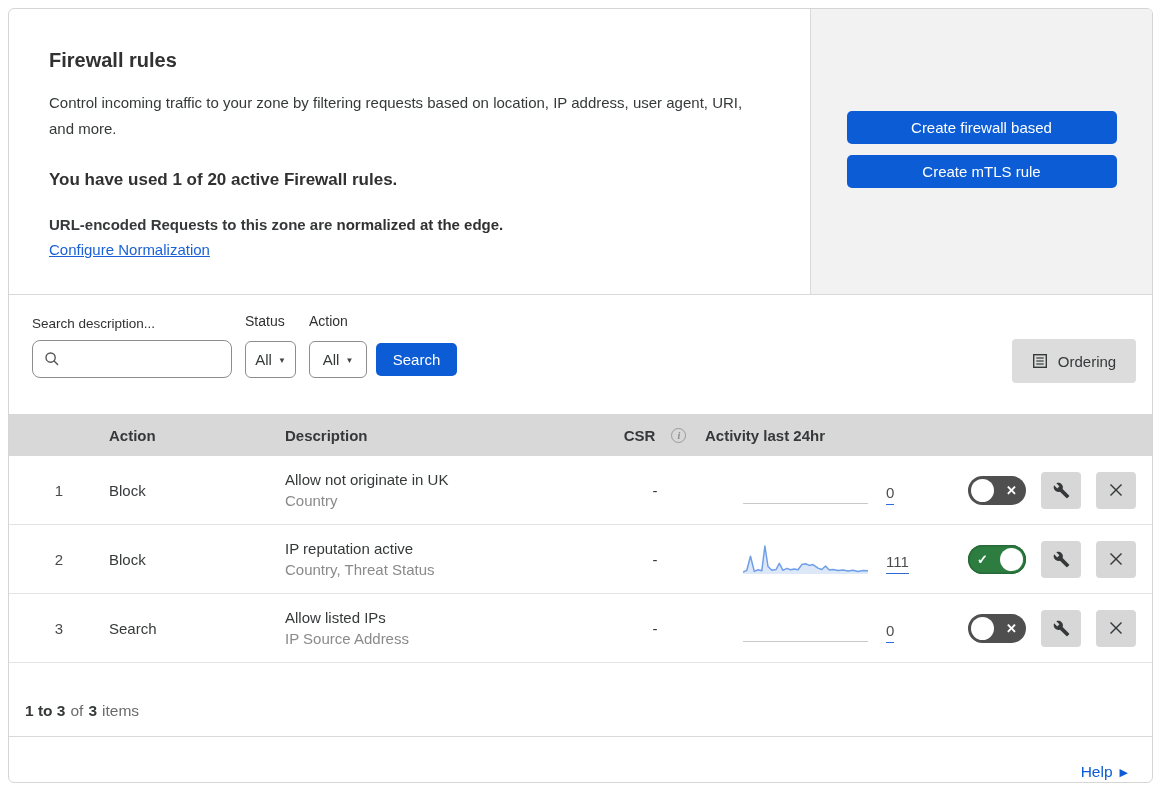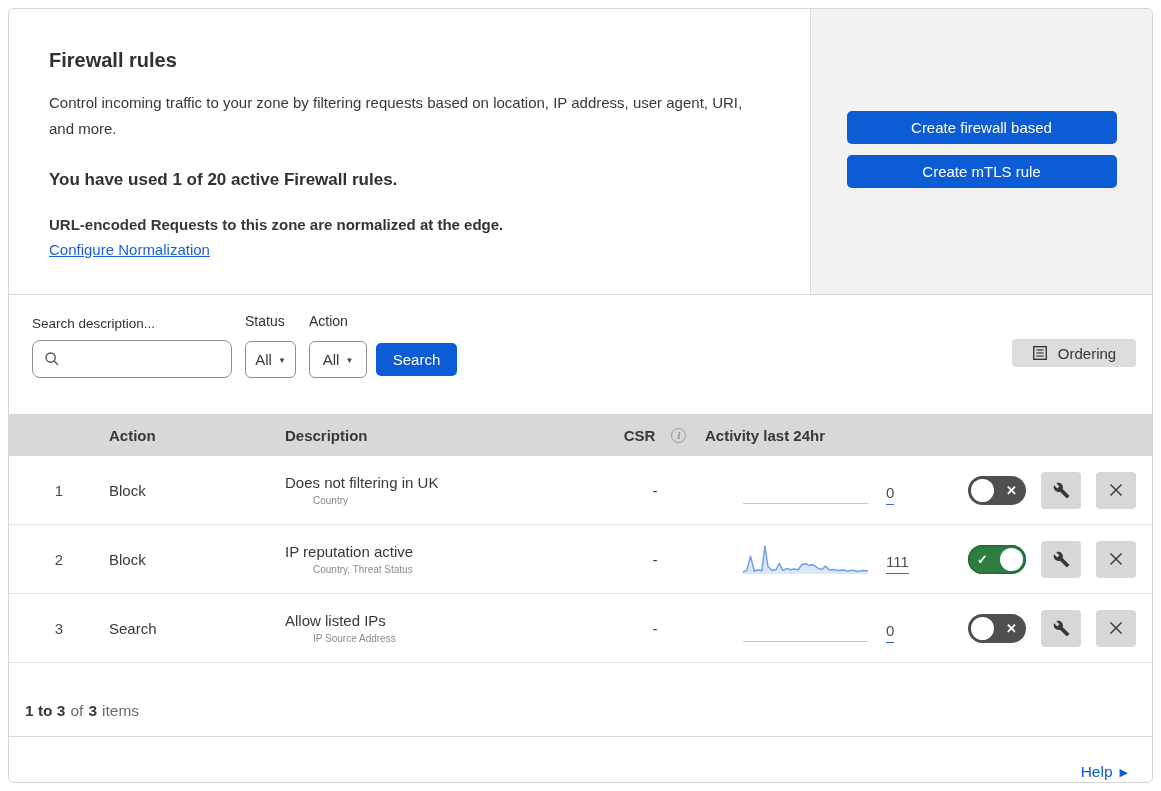--- a/index.html
+++ b/index.html
@@ -38,38 +38,38 @@
                padding-left:11px; background:#fff; }
   .search-box input{ border:none; outline:none; flex:1; margin-left:8px; font-size:14px;
                      font-family:inherit; background:transparent; }
   .select{ position:absolute; top:46px; height:37px; border:1px solid #8d8d8d; border-radius:6px;
            display:flex; align-items:center; justify-content:center; gap:6px; font-size:15px;
            color:var(--text); background:#fff; cursor:pointer; }
   .status-select{ left:236px; width:51px; }
   .action-select{ left:300px; width:58px; }
   .caret{ font-size:8px; color:#444; margin-top:1px; }
   .search-btn{ position:absolute; left:367px; top:48px; width:81px; height:33px; }
-  .ordering-btn{ position:absolute; right:16px; top:44px; width:124px; height:28px;
+  .ordering-btn{ position:absolute; right:16px; top:44px; width:124px; height:44px;
                  background:#dcdcdc; border:none; border-radius:4px; font-size:15px;
                  color:var(--text); font-family:inherit; display:flex; align-items:center;
                  justify-content:center; gap:10px; cursor:pointer; }
 
   
   .grid{ display:grid; grid-template-columns:100px 176px 330px 80px 240px 1fr; align-items:center; }
   .thead{ height:42px; background:#d8d8d8; font-size:15px; font-weight:600; color:var(--text); }
   .th-csr{ display:flex; align-items:center; justify-content:center; gap:16px; }
   .th-activity{ padding-left:10px; }
   .info-badge{ width:15px; height:15px; border:1px solid #9a9a9a; border-radius:50%; color:#8a8a8a;
                font-size:10px; display:inline-flex; align-items:center; justify-content:center;
                font-style:italic; font-family:"Liberation Serif", serif; cursor:pointer; }
   .row{ height:69px; border-bottom:1px solid #e3e3e3; }
   .c-num{ text-align:center; font-size:15px; color:#4a4a4a; }
   .c-action{ font-size:15px; color:var(--text); }
   .c-desc .title{ font-size:15px; color:var(--text); }
-  .c-desc .sub{ font-size:10px; color:var(--muted); margin-top:4px;margin-left:28px; }
+  .c-desc .sub{ font-size:15px; color:var(--muted); margin-top:4px; }
   .c-csr{ text-align:center; font-size:15px; color:var(--text); }
   .c-activity{ display:flex; align-items:flex-end; padding-left:48px; }
   .spark{ width:125px; height:34px; position:relative; }
   .spark-flat::after{ content:''; position:absolute; left:0; right:0; bottom:3px;
                       border-bottom:1.5px solid #c9c9c9; }
   .count{ margin-left:18px; margin-bottom:2px; font-size:15px; line-height:1; color:#4e4e4e;
           text-decoration:none; border-bottom:1.5px solid #2f6bd8; padding-bottom:4px; cursor:pointer; }
   .c-controls{ display:flex; align-items:center; justify-content:flex-end; padding-right:16px; gap:15px; }
   .toggle{ width:58px; height:29px; border-radius:15px; position:relative; cursor:pointer; flex:none; }
   .toggle.off{ background:var(--toggle-off); }
@@ -162,21 +162,21 @@
       <span class="info-badge">i</span>
     </div>
     <div class="th-activity">Activity last 24hr</div>
     <div></div>
   </div>
 
   <div class="grid row">
     <div class="c-num">1</div>
     <div class="c-action">Block</div>
     <div class="c-desc">
-      <div class="title">Does not filtering in UK</div>
+      <div class="title">Allow not originate in UK</div>
       <div class="sub">Country</div>
     </div>
     <div class="c-csr">-</div>
     <div class="c-activity">
       <div class="spark spark-flat"></div>
       <a class="count">0</a>
     </div>
     <div class="c-controls">
       <div class="toggle off">
 

